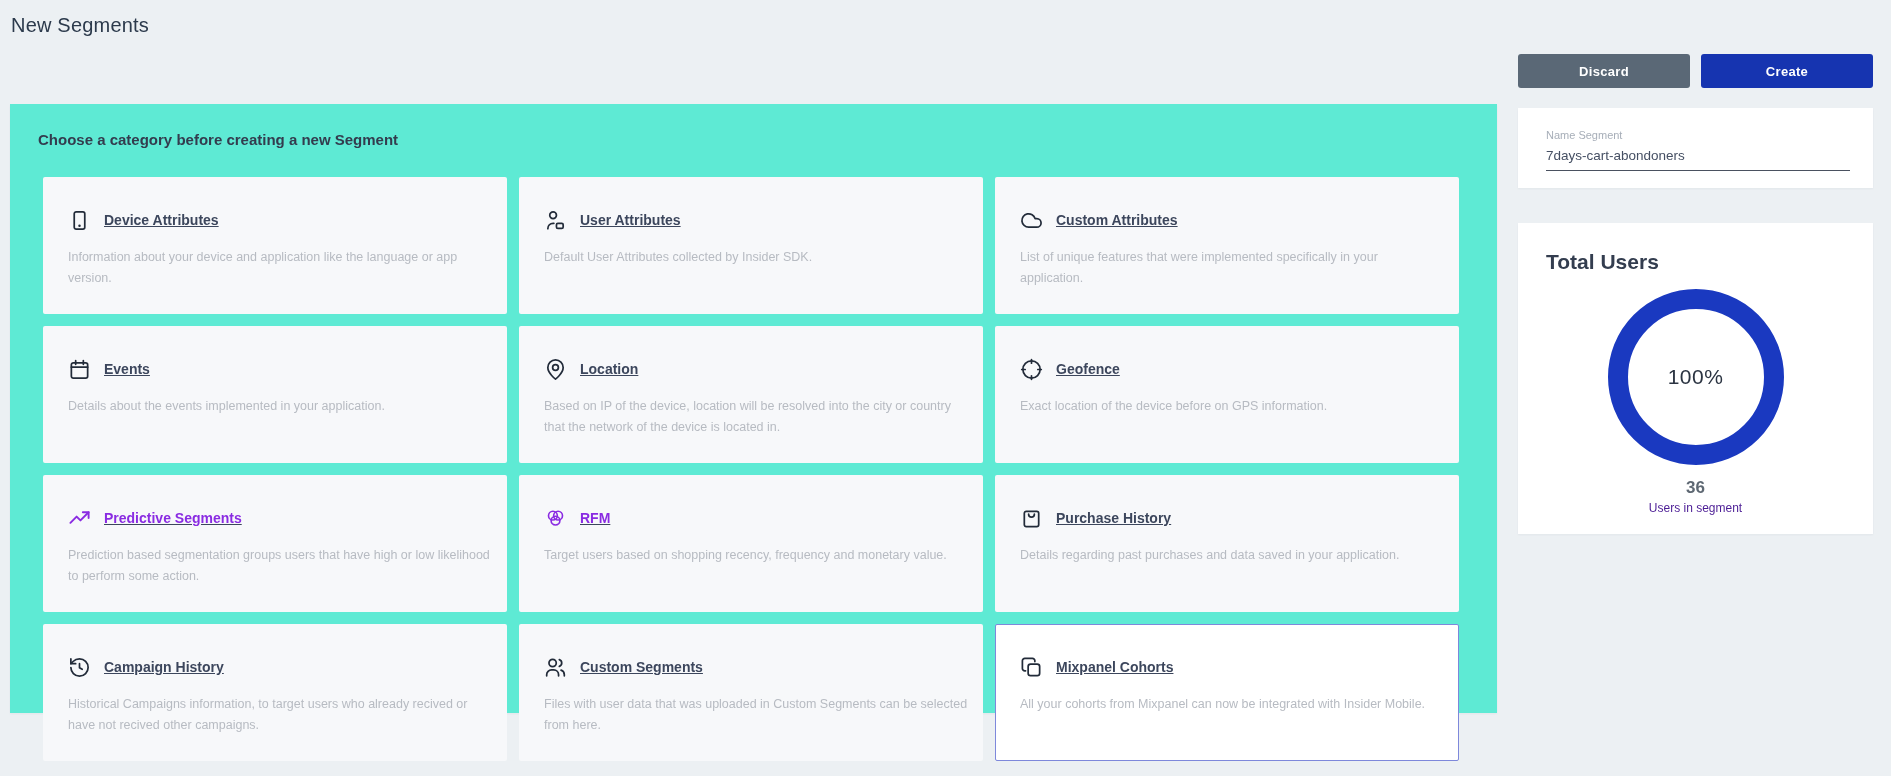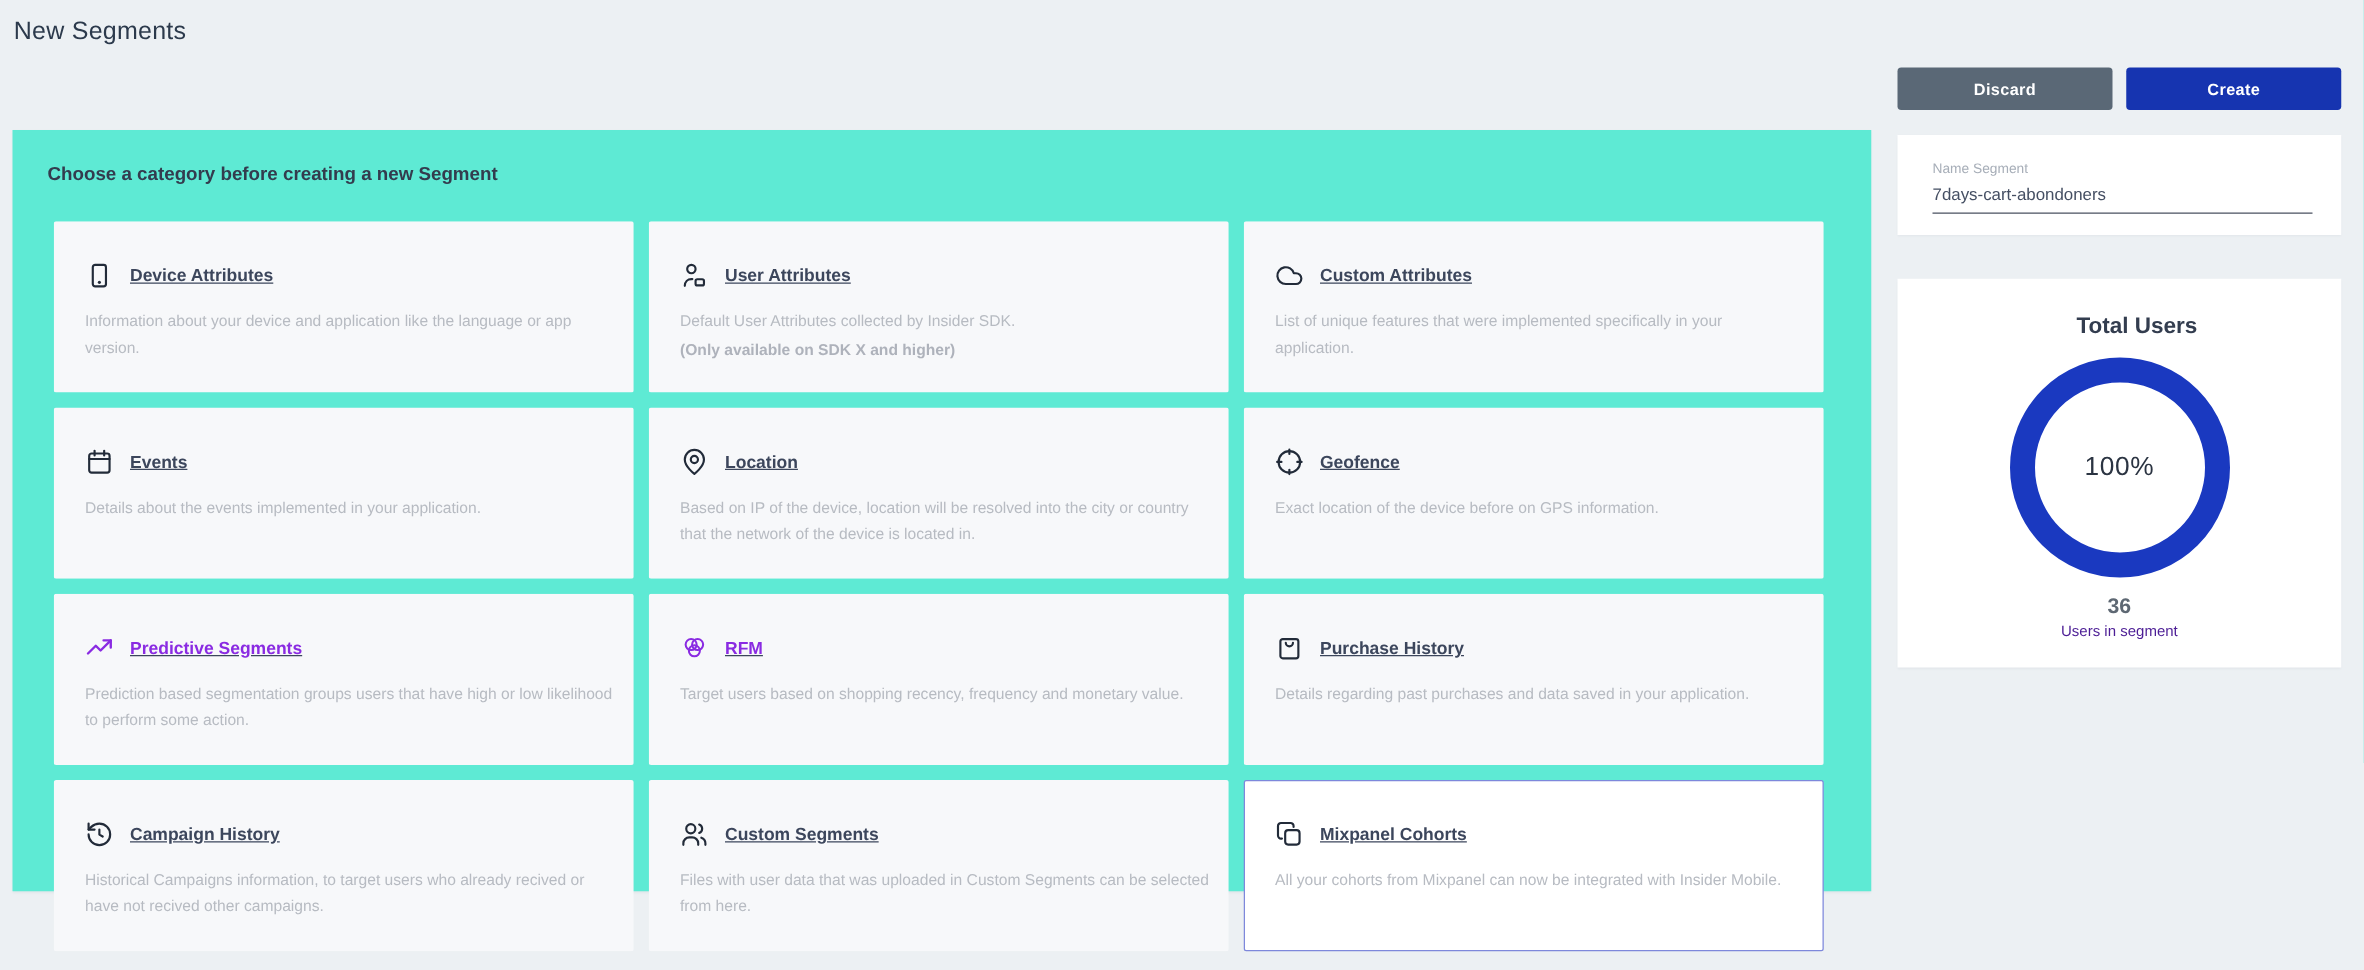--- a/index.html
+++ b/index.html
@@ -63,22 +63,22 @@
     border:none; border-bottom:1px solid #4a5160; background:transparent;
     font-family:inherit; font-size:13.5px; color:#454f63;
     padding:5px 0 7px; outline:none;
   }
 
   .total-card {
     margin-top:35px; background:#ffffff; height:311px;
     padding-top:27px; text-align:center; box-shadow:0 1px 2px rgba(40,50,70,.05);
   }
   .total-title {
-    text-align:center; margin-left:28px;
-    font-size:18px; font-weight:700; color:#333d4f;
+    text-align:left; margin-left:28px;
+    font-size:21px; font-weight:700; color:#333d4f;
   }
   .donut {
     width:136px; height:136px; box-sizing:content-box;
     border:20px solid #1a39c0; border-radius:50%;
     margin:15px auto 0; display:flex; align-items:center; justify-content:center;
   }
   .donut-label { font-size:21px; color:#2b3442; letter-spacing:.5px; }
   .total-count { margin-top:13px; font-size:17px; font-weight:700; color:#5e6873; }
   .total-caption { margin-top:3px; font-size:12px; color:#4c1d95; }
 </style>
@@ -110,21 +110,20 @@
         <span class="icon">
           <svg viewBox="0 0 24 24" fill="none" stroke="currentColor" stroke-width="1.8" stroke-linecap="round" stroke-linejoin="round">
               <circle cx="9.5" cy="6.5" r="3.5"></circle>
               <path d="M4 20.5c0-3.4 2.4-5.6 5.5-5.6h.8"></path>
               <rect x="13" y="15" width="7" height="5.2" rx="1.5"></rect>
             </svg>
         </span>
         <span class="card-title">User Attributes</span>
       </div>
       <div class="card-desc">Default User Attributes collected by Insider SDK.</div>
-      <div class="card-desc bold">(Only available on SDK X and higher)</div>
     </div>
 
     <div class="card">
       <div class="card-head">
         <span class="icon">
           <svg viewBox="0 0 24 24" fill="none" stroke="currentColor" stroke-width="1.8" stroke-linecap="round" stroke-linejoin="round">
               <path d="M17.5 19H9a7 7 0 1 1 6.71-9h1.79a4.5 4.5 0 1 1 0 9Z"></path>
             </svg>
         </span>
         <span class="card-title">Custom Attributes</span>

